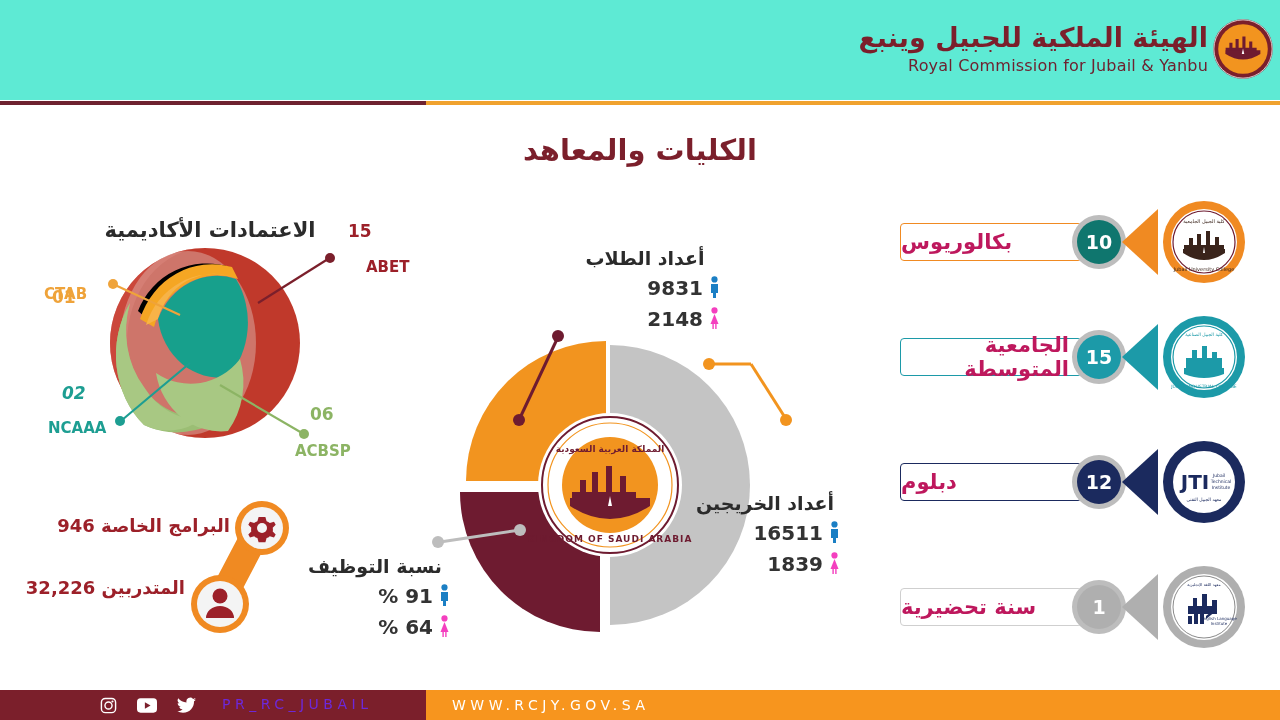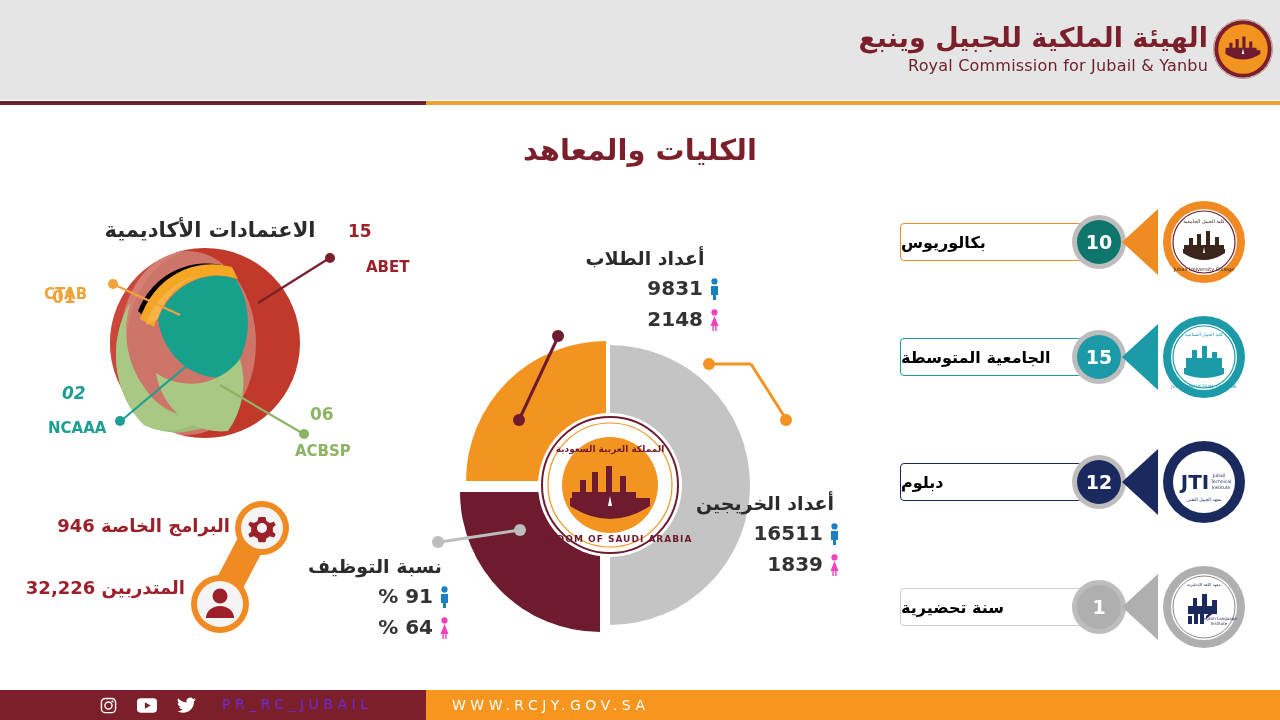--- a/index.html
+++ b/index.html
@@ -4,21 +4,21 @@
 <style>
   * { margin:0; padding:0; box-sizing:border-box; }
   html,body { width:1280px; height:720px; overflow:hidden; }
   body {
     font-family:"DejaVu Sans","Liberation Sans",sans-serif;
     background:#ffffff;
     position:relative;
   }
 
   
-  #header { position:absolute; left:0; top:0; width:1280px; height:100px; background:#e5e5e5; }
+  #header { position:absolute; left:0; top:0; width:1280px; height:100px; background:#5eead4; }
   #brand-block { position:absolute; right:72px; top:22px; text-align:right; }
   #brand-ar { font-size:27px; color:#7B1F2B; font-weight:700; letter-spacing:0px; line-height:1.15; direction:rtl; }
   #brand-en { font-size:16px; color:#6E2230; font-weight:400; margin-top:3px; letter-spacing:.2px; }
 
   #rc-seal { position:absolute; right:6px; top:18px; width:62px; height:62px; }
 
   #divider { position:absolute; left:0; top:101px; width:1280px; height:4px; }
   #divider .dv-maroon { position:absolute; left:0; top:0; width:426px; height:4px; background:#6E2230; }
   #divider .dv-orange { position:absolute; left:426px; top:0; width:854px; height:4px; background:#F0A22E; }
 
@@ -52,35 +52,35 @@
   #progs-text { position:absolute; left:30px; top:515px; width:200px; text-align:right;
                 font-size:18px; font-weight:700; color:#9C2029; direction:rtl; }
   #trainees-text { position:absolute; left:10px; top:577px; width:175px; text-align:right;
                 font-size:18px; font-weight:700; color:#9C2029; direction:rtl; }
 
   
   #pie-wrap { position:absolute; left:420px; top:320px; width:400px; height:330px; }
 
   .stat-group { position:absolute; }
   .stat-head { font-size:19px; font-weight:600; color:#2b2b2b; direction:rtl; text-align:center; white-space:nowrap; }
-  .stat-row { display:flex; align-items:flex-end; justify-content:flex-end; gap:6px; margin-top:7px; }
+  .stat-row { display:flex; align-items:flex-start; justify-content:flex-end; gap:6px; margin-top:7px; }
   .stat-val { font-size:20px; font-weight:700; color:#333; }
   .fig { width:11px; height:22px; display:inline-block; }
 
   #students-grp   { left:570px; top:247px; width:150px; }
   #grads-grp      { left:690px; top:492px; width:150px; }
   #employ-grp     { left:300px; top:555px; width:150px; }
 
   
   .level-row { position:absolute; height:54px; }
   .level-box {
     position:absolute; left:0; top:8px; width:182px; height:38px;
     background:#fff; border:1.6px solid #ccc; border-radius:4px;
     display:flex; align-items:center; justify-content:flex-end;
-    padding-right:12px; font-size:16px; font-weight:700; color:#000000; direction:rtl;
+    padding-right:12px; font-size:21px; font-weight:700; color:#be185d; direction:rtl;
   }
   .level-badge {
     position:absolute; left:172px; top:0; width:54px; height:54px; border-radius:50%;
     background:#BDBDBD; display:flex; align-items:center; justify-content:center;
   }
   .level-badge .inner {
     width:44px; height:44px; border-radius:50%;
     display:flex; align-items:center; justify-content:center;
     color:#fff; font-size:19px; font-weight:700;
   }

